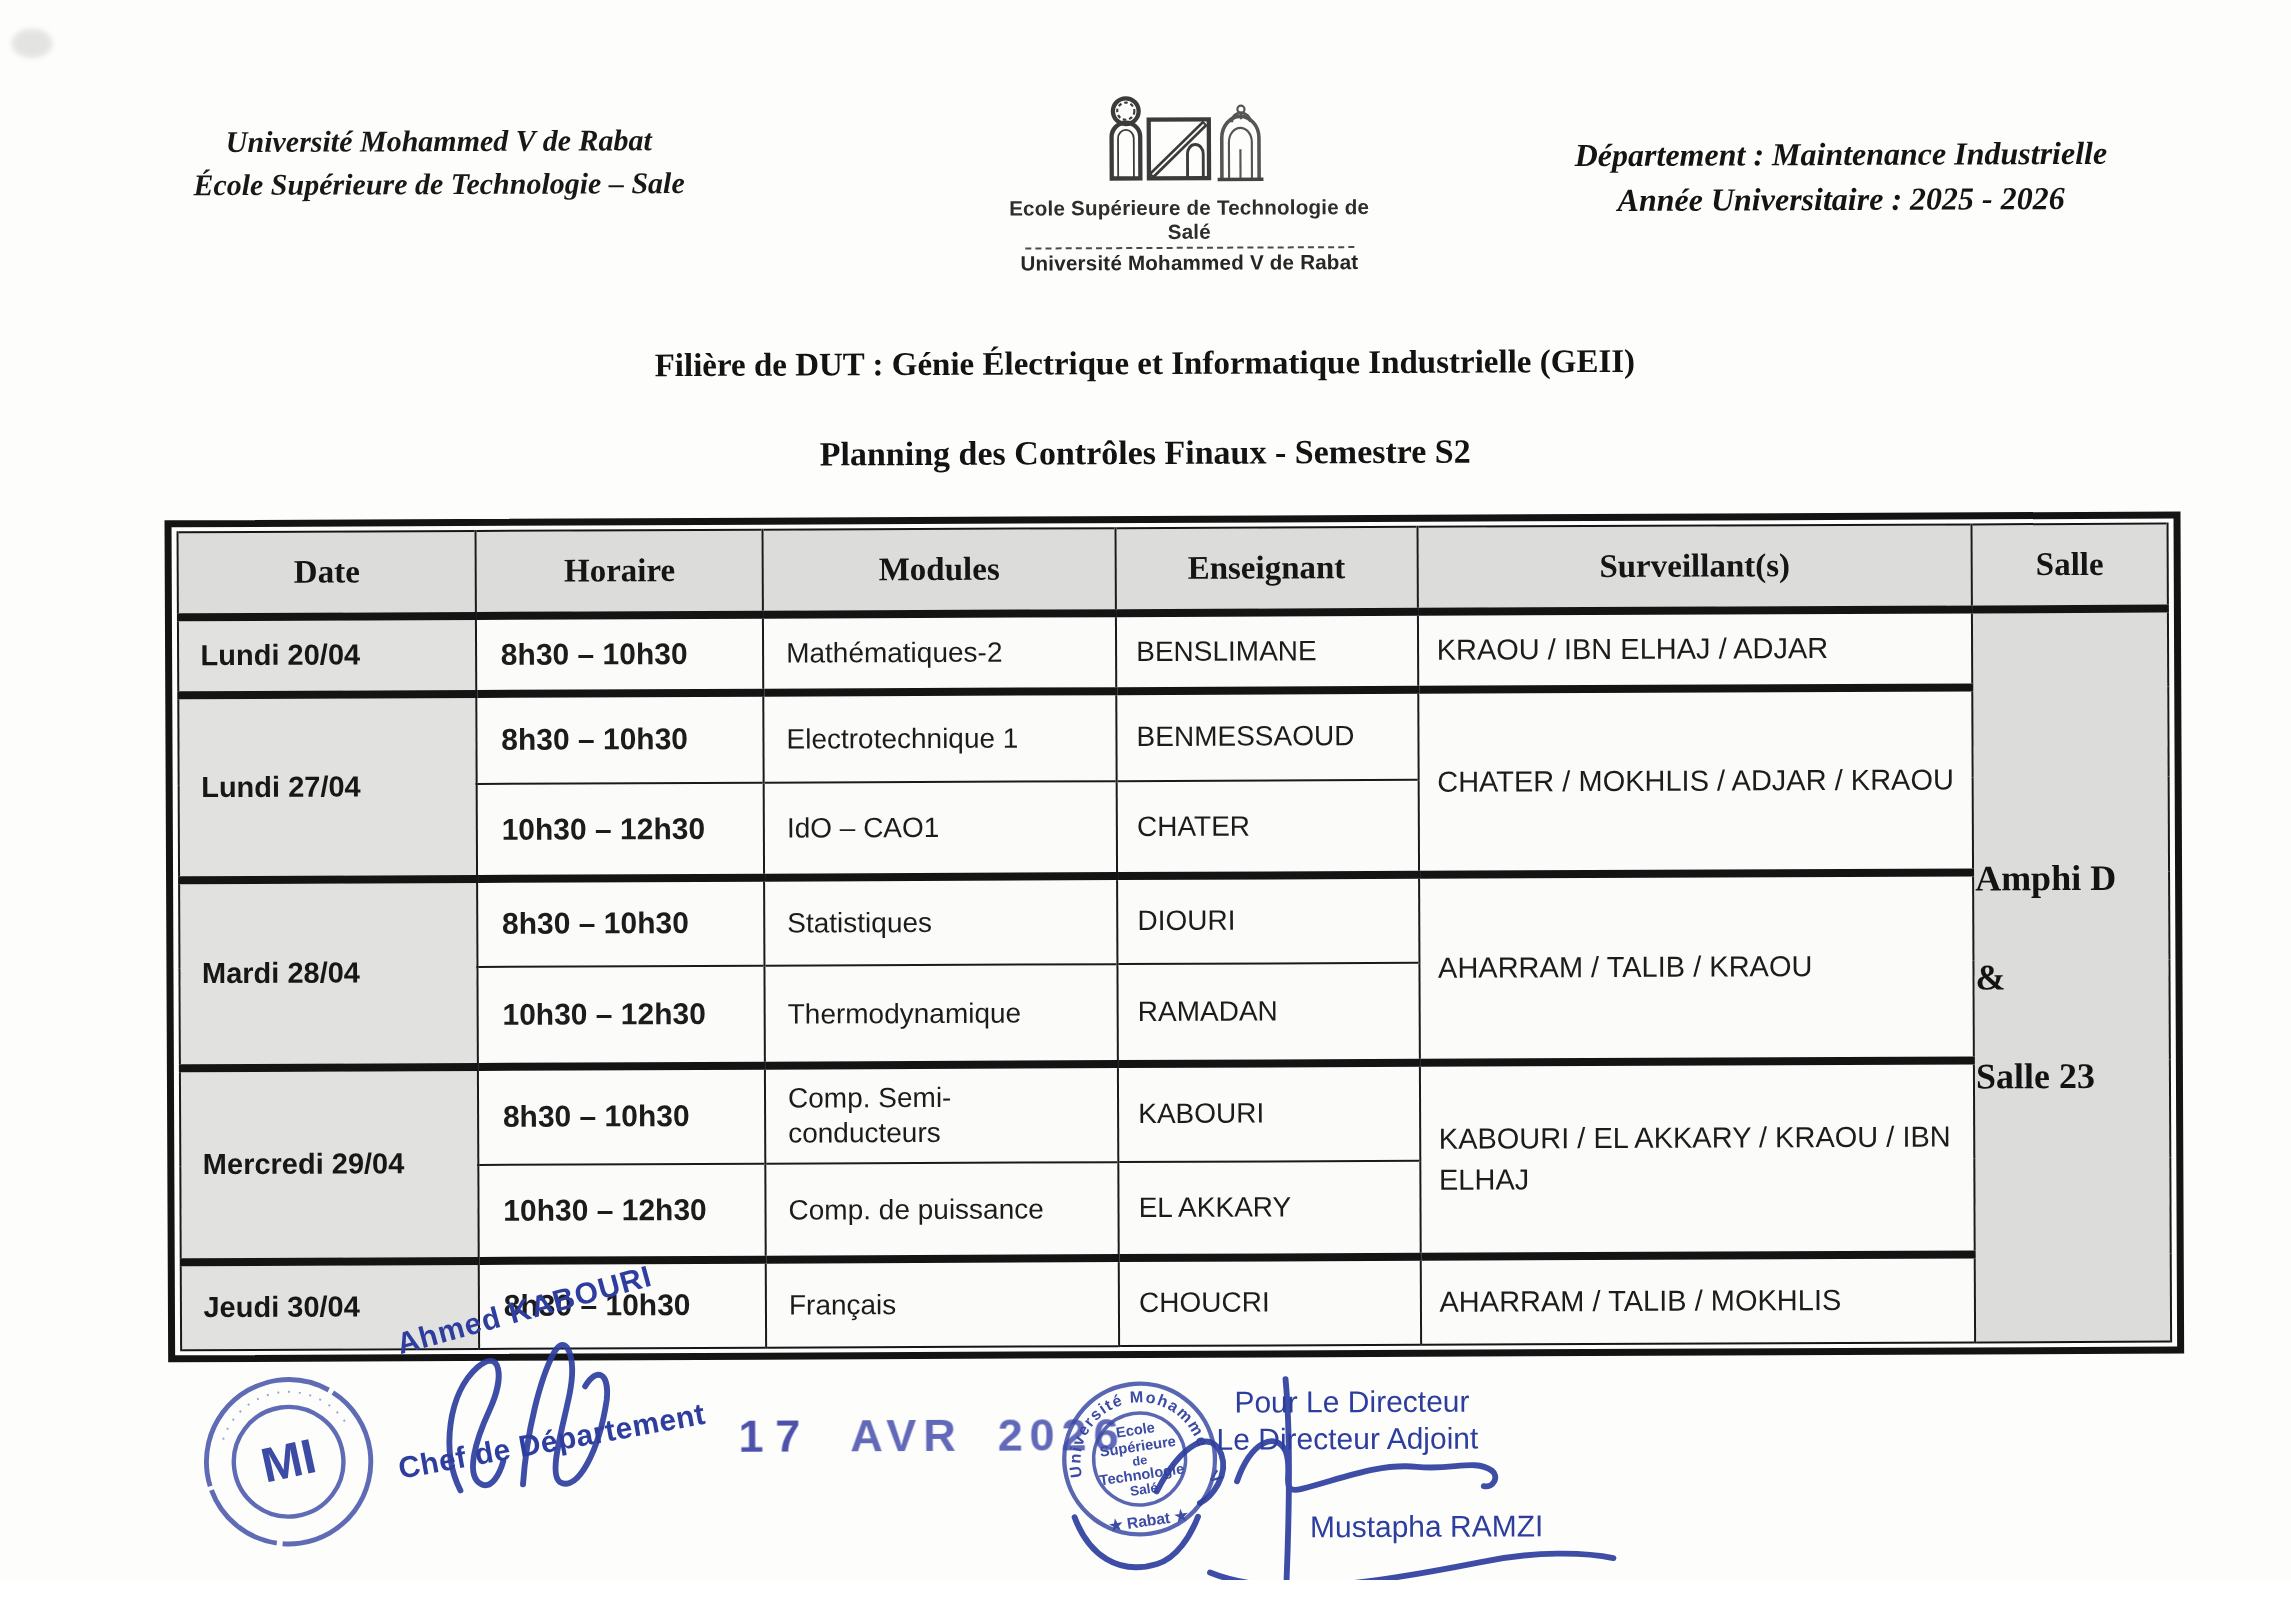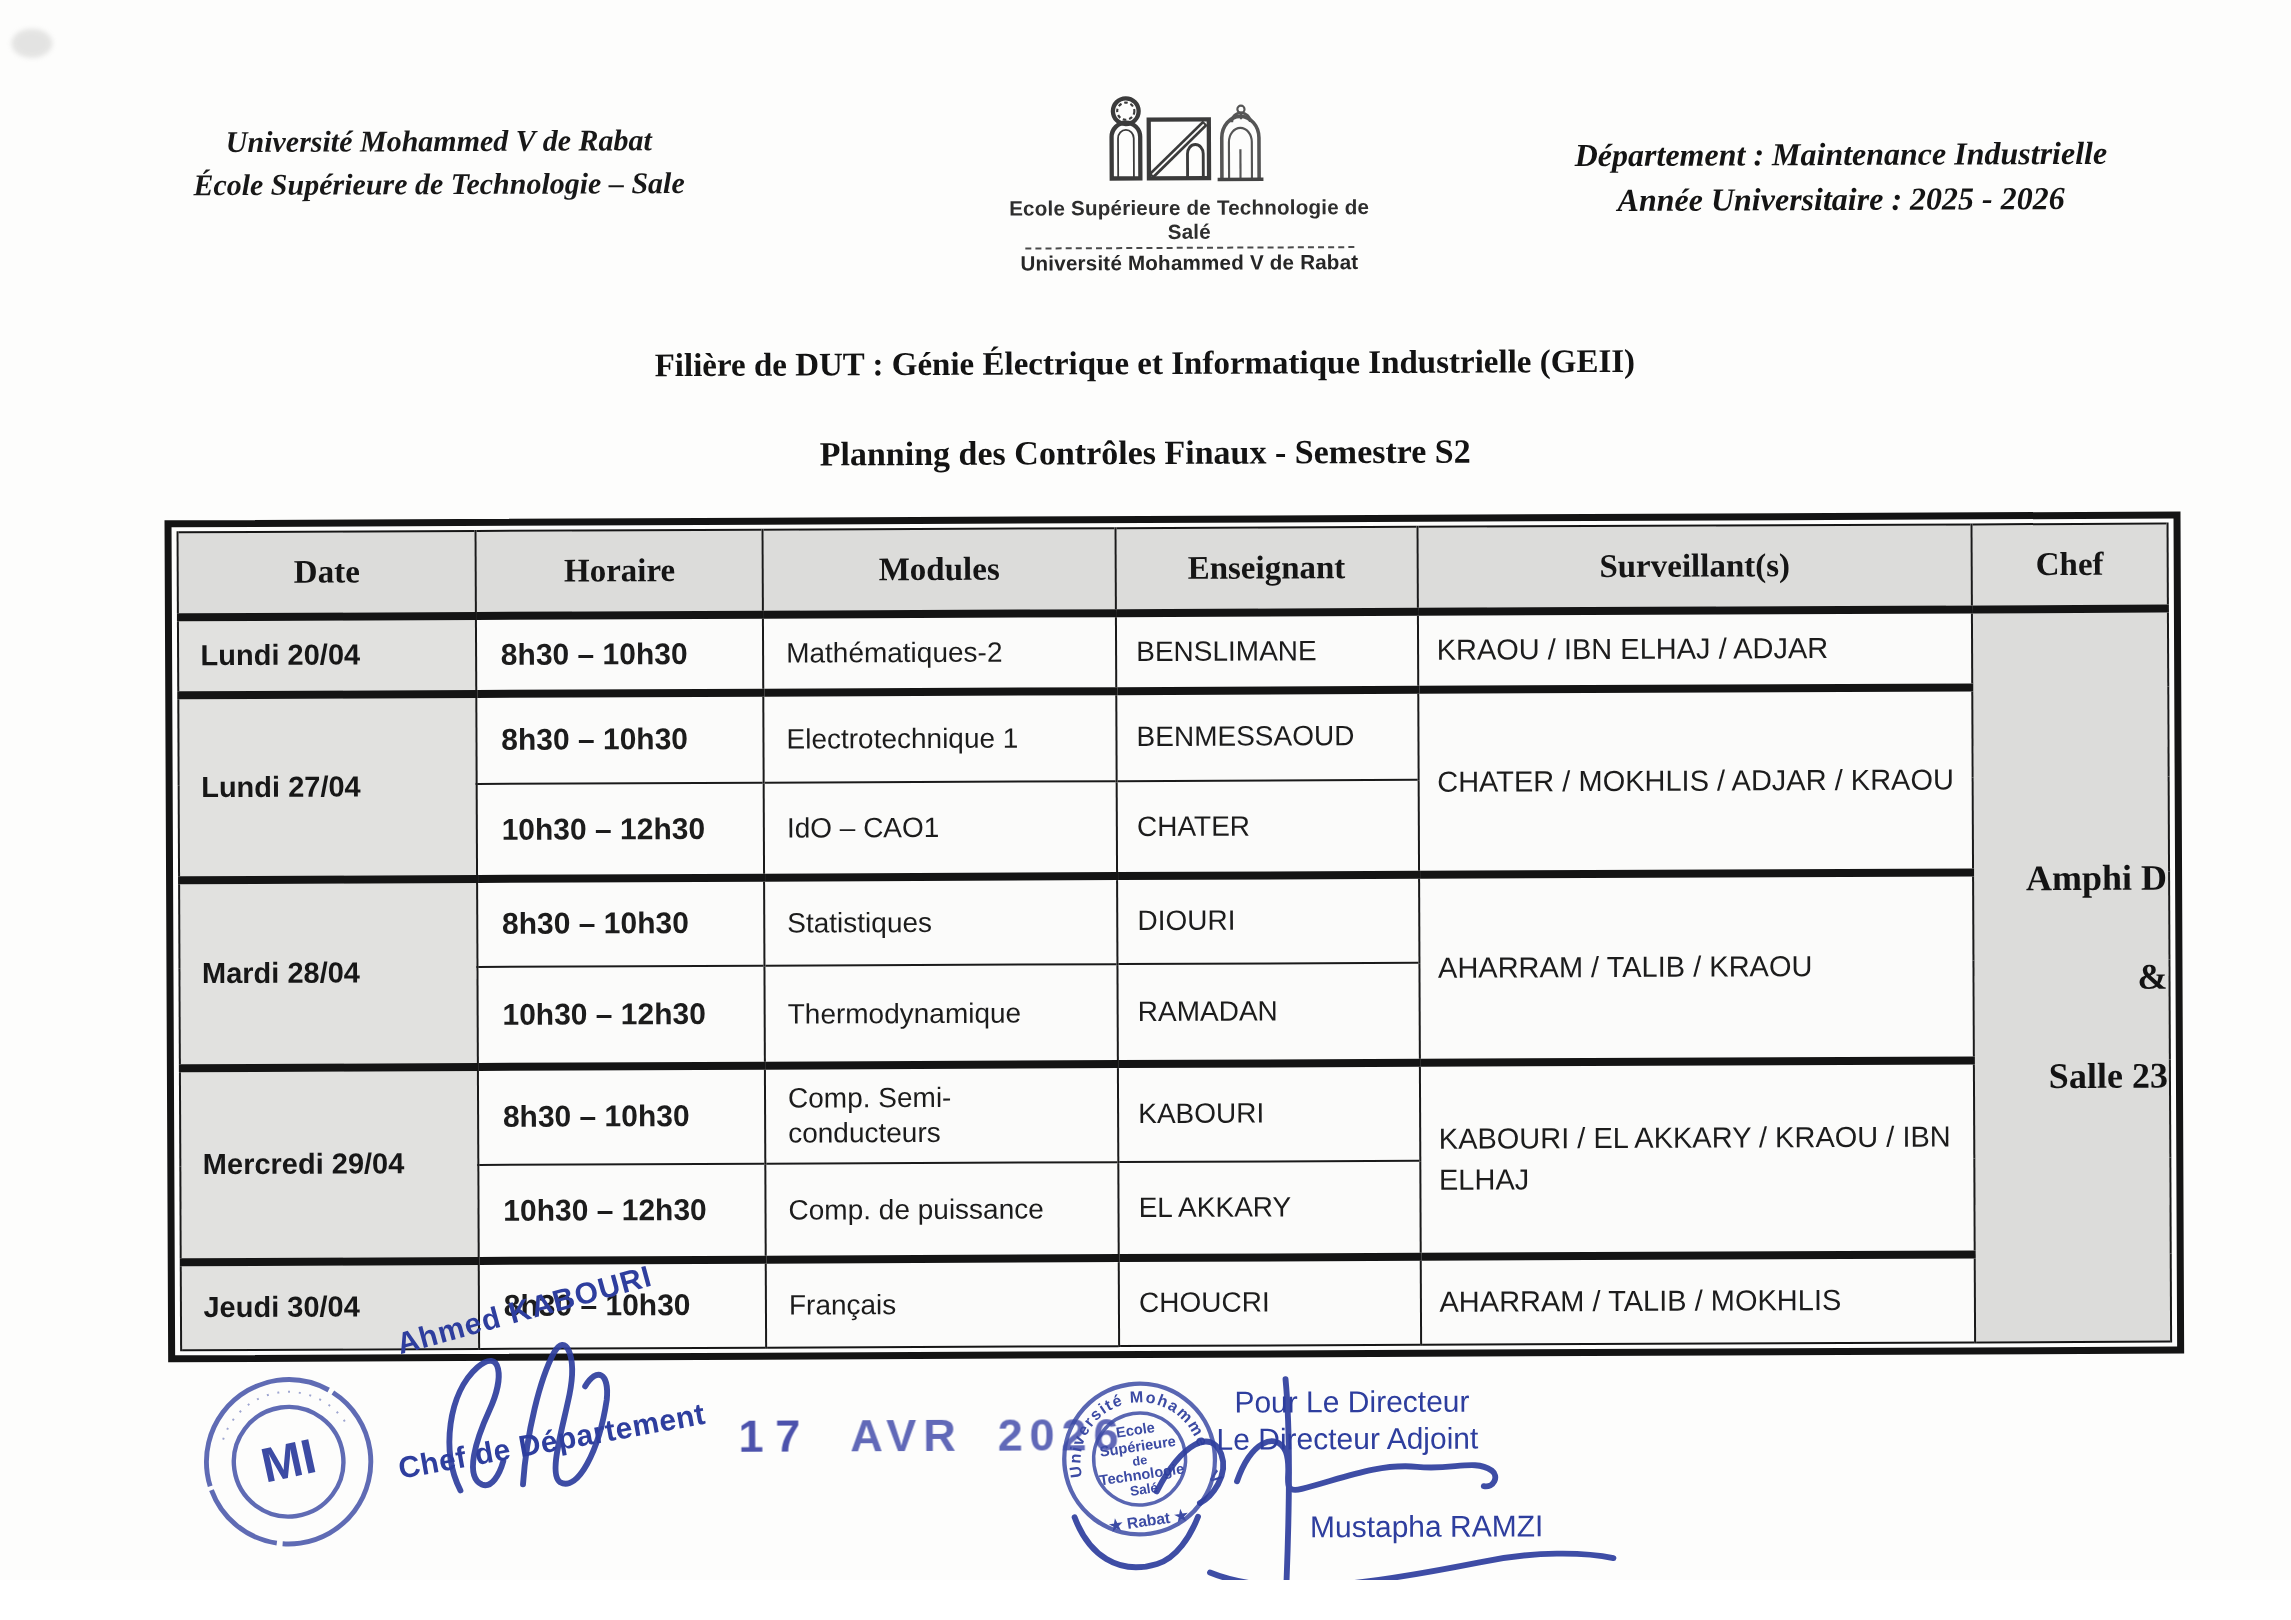--- a/index.html
+++ b/index.html
@@ -52,21 +52,21 @@
     padding-left:21.6px;color:#171717;
   }
   td.hor{background:#fbfbfa;font-weight:bold;font-size:30px;vertical-align:middle;padding-left:23.5px;}
   td.mod{background:#fbfbfa;font-size:28px;vertical-align:middle;padding-left:21.6px;padding-right:45px;line-height:35px;}
   td.ens{background:#fbfbfa;font-size:28px;vertical-align:middle;padding-left:19.6px;}
   td.surv{background:#fbfbfa;font-size:29px;vertical-align:middle;padding-left:17.6px;padding-right:11.8px;line-height:41px;}
   td.salle{
     background:#dcdcda;vertical-align:middle;text-align:center;
     font-family:"Liberation Serif",serif;font-weight:bold;font-size:36px;color:#131313;
   }
-  .salle-stack{display:flex;flex-direction:column;align-items:flex-end;gap:57px;}
+  .salle-stack{display:flex;flex-direction:column;align-items:flex-start;gap:57px;}
   tr.gstart td{border-top:8.8px solid #141414;}
   tr.sub td{border-top:2.9px solid #1a1a1a;}
   .stamp-text{position:absolute;font-size:30px;font-weight:600;color:#2e3e9e;white-space:nowrap;}
   .sig-name1{left:390px;top:1325px;transform:rotate(-15deg);transform-origin:left top;letter-spacing:1px;}
   .sig-role1{left:392px;top:1449px;transform:rotate(-10deg);transform-origin:left top;letter-spacing:0.5px;}
   .dir1{left:1231px;top:1386px;font-weight:500;}
   .dir2{left:1213px;top:1423px;font-weight:500;}
   .sig-name2{left:1306px;top:1511px;font-weight:500;}
   .date-stamp{
     position:absolute;left:735px;top:1409px;font-weight:bold;font-size:45px;
@@ -144,21 +144,21 @@
             <col style="width:546px">
             <col style="width:193px">
         </colgroup>
         <tbody>
           <tr>
             <td class="hd">Date</td>
             <td class="hd">Horaire</td>
             <td class="hd">Modules</td>
             <td class="hd">Enseignant</td>
             <td class="hd">Surveillant(s)</td>
-            <td class="hd salleh">Chef</td>
+            <td class="hd salleh">Salle</td>
           </tr>
 
           <tr class="gstart" style="height:78px">
             <td class="date">Lundi 20/04</td>
             <td class="hor">8h30 – 10h30</td>
             <td class="mod">Mathématiques-2</td>
             <td class="ens">BENSLIMANE</td>
             <td class="surv">KRAOU / IBN ELHAJ / ADJAR</td>
             <td class="salle" rowspan="8">
               <div class="salle-stack">

